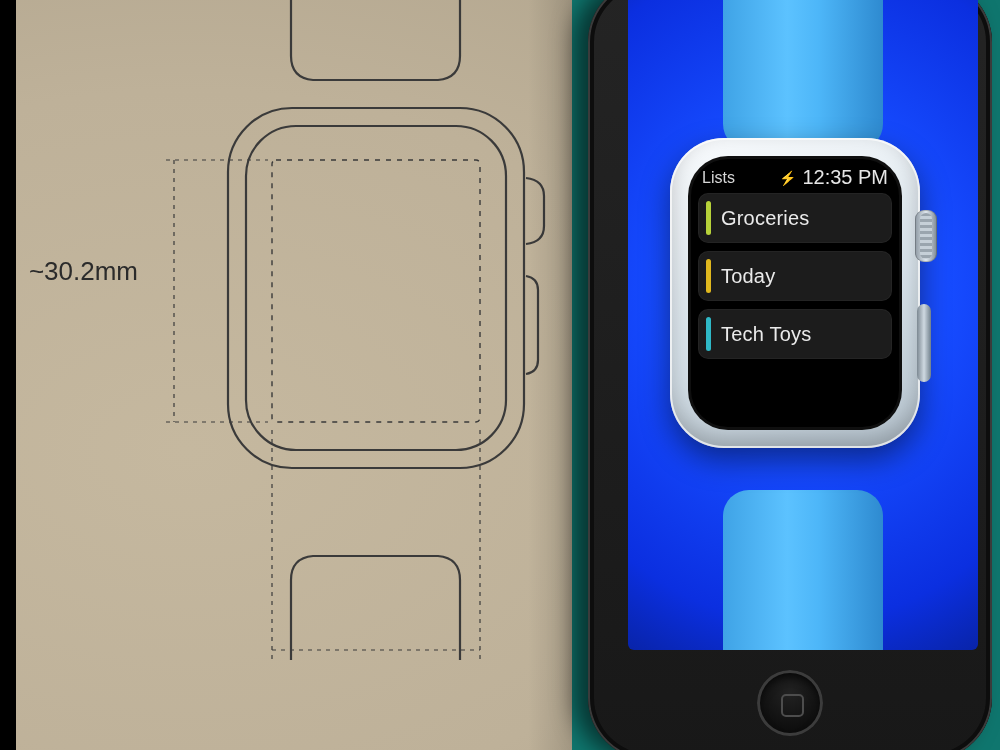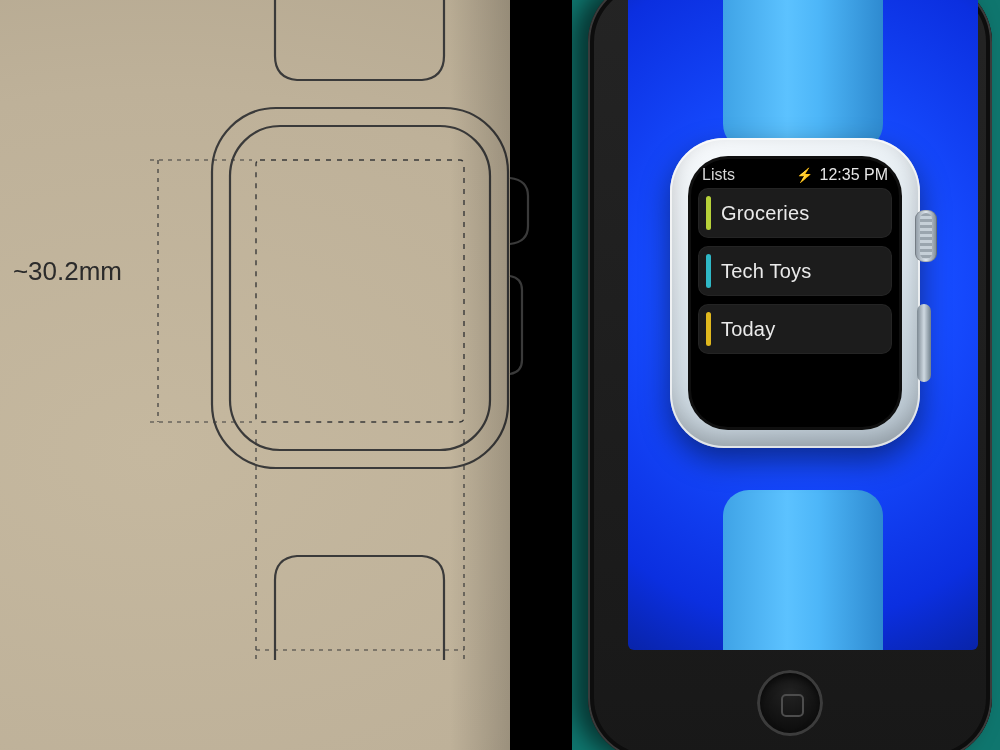--- a/index.html
+++ b/index.html
@@ -7,22 +7,22 @@
     width:1000px;height:750px;
     font-family:-apple-system,"Helvetica Neue",Helvetica,Arial,sans-serif;
     overflow:hidden;
     position:relative;
     background:#000;
   }
 
   
   .paper{
     position:absolute;
-    left:0;top:0;
-    width:510px;height:750px;
+    left:16px;top:0;
+    width:572px;height:750px;
     background:
       radial-gradient(1200px 800px at 30% 60%, #c5b89f 0%, #beb199 45%, #a89c85 100%);
   }
   .paper::after{ 
     content:"";
     position:absolute;
     right:0;top:0;bottom:0;width:60px;
     background:linear-gradient(90deg,rgba(0,0,0,0) 0%,rgba(0,0,0,.18) 100%);
   }
 
@@ -155,21 +155,21 @@
 
   
   .status{
     display:flex;align-items:center;gap:6px;
     padding:10px 14px 4px 14px;
     font-size:16px;
     color:#d7d7d7;
   }
   .status .spacer{flex:1}
   .status .bolt{color:#35e04a;font-size:14px}
-  .status .time{color:#e6e6e6;font-size:16px}
+  .status .time{color:#e6e6e6;font-size:20px}
   .list{
     padding:0 10px;
     display:flex;flex-direction:column;gap:8px;
   }
   .row{
     display:flex;align-items:center;
     height:50px;
     border-radius:10px;
     background:#1c1c1c;
     box-shadow:inset 0 0 0 1px rgba(255,255,255,.04);
@@ -253,26 +253,26 @@
               <span class="bolt">⚡</span>
               <span class="time">12:35 PM</span>
             </div>
 
             <div class="list">
               <div class="row">
                 <div class="bar" style="background:#b7d23a"></div>
                 <div class="label">Groceries</div>
               </div>
               <div class="row">
+                <div class="bar" style="background:#e0b81e"></div>
+                <div class="label">Today</div>
+              </div>
+              <div class="row">
                 <div class="bar" style="background:#2fb8c6"></div>
                 <div class="label">Tech Toys</div>
-              </div>
-              <div class="row">
-                <div class="bar" style="background:#e0b81e"></div>
-                <div class="label">Today</div>
               </div>
             </div>
           </div>
         </div>
       </div>
 
     </div>
     <div class="home-btn"></div>
   </div>
 </div>

